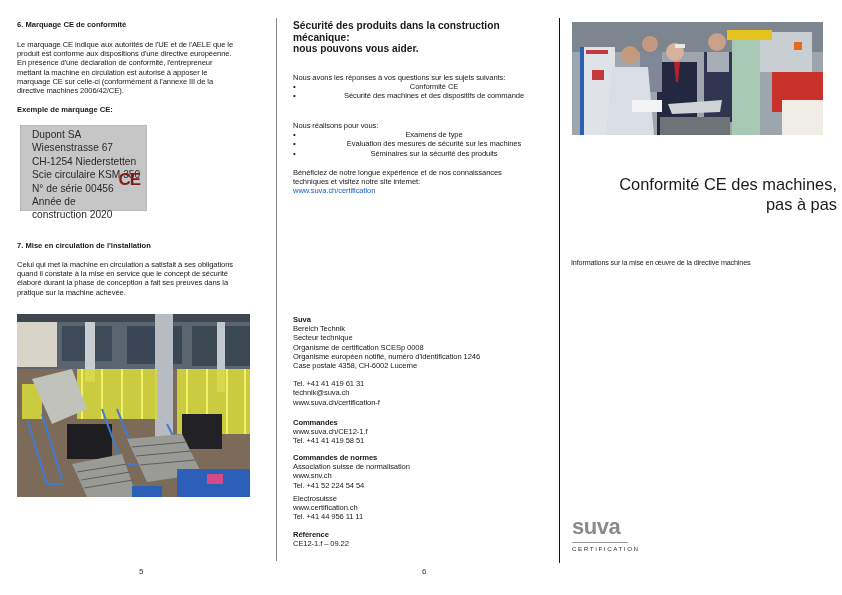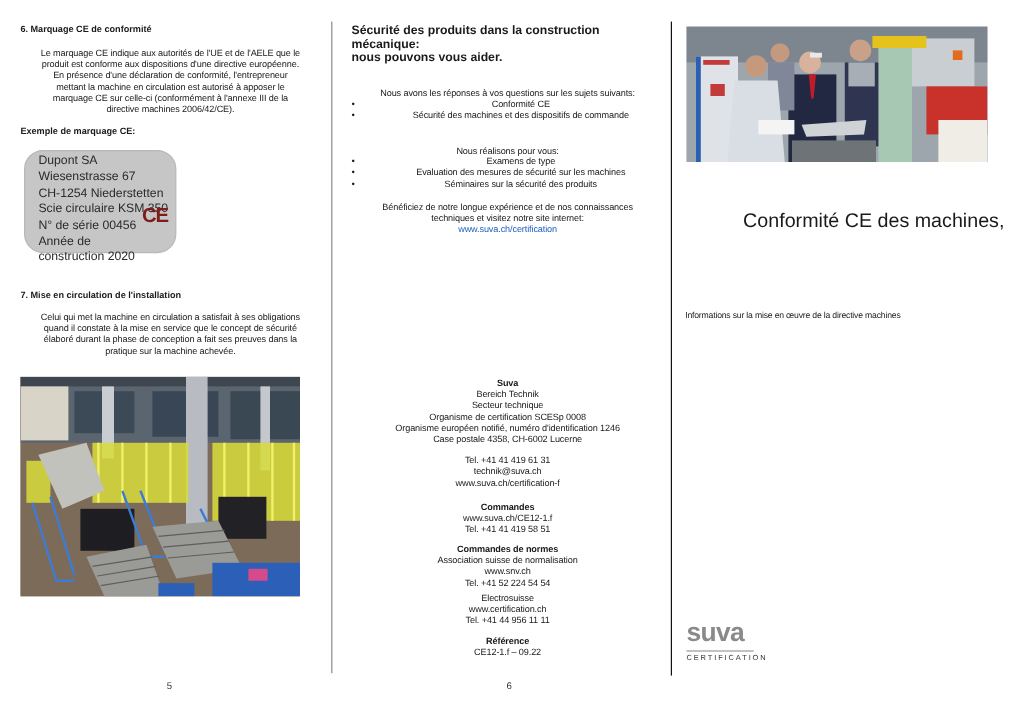--- a/index.html
+++ b/index.html
@@ -5,28 +5,28 @@
   html, body { margin:0; padding:0; }
   body {
     width:842px; height:595px; position:relative; overflow:hidden;
     background:#ffffff; color:#1a1a1a;
     font-family:"Liberation Sans", sans-serif;
   }
   .abs { position:absolute; }
   .small { font-size:7.6px; line-height:9.2px; letter-spacing:-0.1px; }
   .bold { font-weight:bold; }
   .heading-sm { font-size:7.6px; font-weight:bold; line-height:9.2px; }
-  p { margin:0;text-align:center; }
+  p { margin:0; }
   .divider-left { position:absolute; left:276px; top:18px; width:1px; height:543px; background:#8a8a8a; }
   .divider-right { position:absolute; left:559px; top:18px; width:1px; height:545px; background:#111111; }
 
   
   .ce-label {
     position:absolute; left:20px; top:125px; width:127px; height:86px;
-    background:#c6c6c6; border-radius:16px; border:1px solid #b8b8b8;
+    background:#c6c6c6; border-radius:0; border:1px solid #b8b8b8;
     box-sizing:border-box;
   }
   .ce-label .lines { position:absolute; left:11px; top:2px; font-size:10.2px; line-height:13.4px; color:#2a2a2a; }
   .ce-mark { position:absolute; right:6px; bottom:20px; font-size:17px; font-weight:bold; color:#7f1d1d; letter-spacing:-1px; }
 
   
   .photo-factory {
     position:absolute; left:17px; top:314px; width:233px; height:183px; overflow:hidden;
     background:#8a7a68;
   }
@@ -252,20 +252,21 @@
     <polygon points="40,45 76,45 82,113 34,113" fill="#d9dde4"></polygon>
     <rect x="60" y="78" width="30" height="12" fill="#f4f4f4"></rect>
 
     <polygon points="96,82 150,78 148,90 100,92" fill="#cfd3d6"></polygon>
     <rect x="88" y="95" width="70" height="18" fill="#6e7378"></rect>
   </svg>
 </div>
 
 <div class="abs cover-title" style="left:572px; top:175px; width:265px;">
   <div>Conformité CE des machines,</div>
+  <div>pas à pas</div>
 </div>
 
 <div class="abs cover-sub" style="left:571px; top:258px; width:265px;">Informations sur la mise en œuvre de la directive machines</div>
 
 <div class="abs" style="left:572px; top:516px;">
   <div class="suva-logo">suva</div>
   <div style="height:1px; width:56px; background:#9a9a9a; margin:4px 0 2px 0;"></div>
   <div class="suva-cert">CERTIFICATION</div>
 </div>
 

